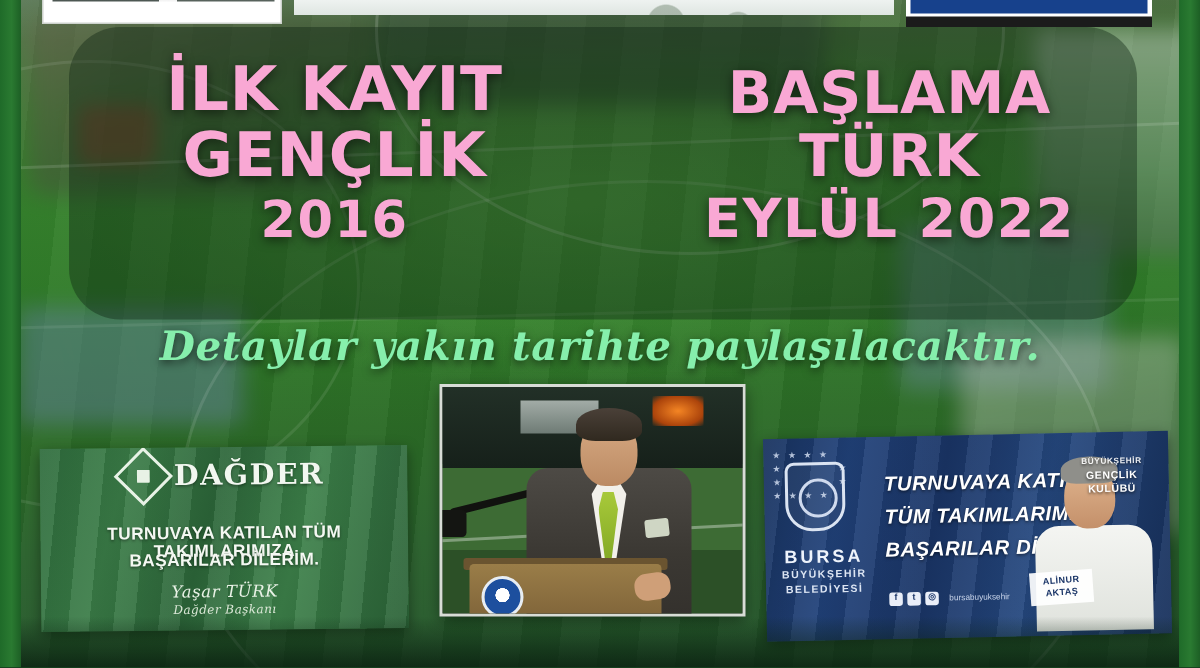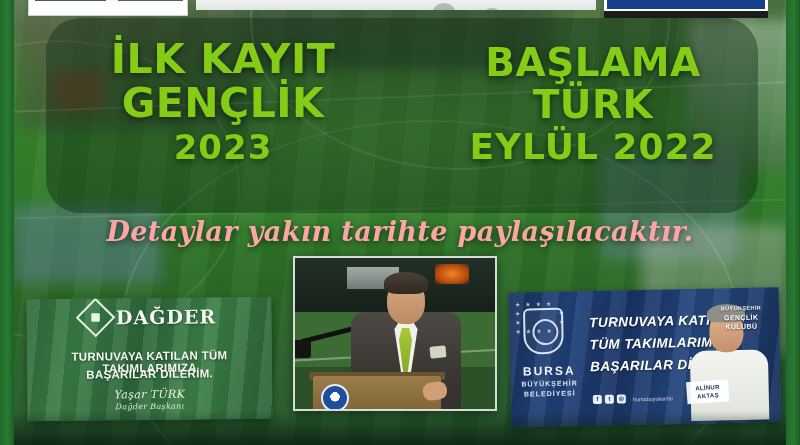--- a/index.html
+++ b/index.html
@@ -135,21 +135,21 @@
     position: absolute;
     left: 46px; top: 18px; width: 712px; height: 195px;
     background: rgba(12, 34, 18, .40);
     border-radius: 34px;
     z-index: 3;
   }
 
   
   .head-block {
     position: absolute; z-index: 4;
-    color: #84cc16;
+    color: #f9a8d4;
     text-align: center;
     font-family: "DejaVu Sans", sans-serif;
     font-weight: 700;
     letter-spacing: .5px;
     line-height: .96;
     text-shadow: 0 2px 7px rgba(0,0,0,.55);
   }
   .head-left  { left: 58px;  top: 40px; width: 330px; }
   .head-right { left: 418px; top: 44px; width: 350px; }
 
@@ -159,21 +159,21 @@
 
   .head-right .l1 { font-size: 39px; }
   .head-right .l2 { font-size: 39px; margin-top: 5px; }
   .head-right .l3 { font-size: 36px; margin-top: 6px; }
 
   
   .subtitle {
     position: absolute; left: 0; top: 216px; width: 800px;
     z-index: 6;
     text-align: center;
-    color: #fca5a5;
+    color: #86efac;
     font-family: "DejaVu Serif", serif;
     font-style: italic;
     font-weight: 700;
     font-size: 27px;
     letter-spacing: .4px;
     text-shadow: 0 2px 6px rgba(0,0,0,.6);
   }
 
   
   .photo-center {
@@ -459,21 +459,21 @@
   </div>
 
   <div class="frame-bar frame-left"></div>
   <div class="frame-bar frame-right"></div>
 
   <div class="headline-panel"></div>
 
   <div class="head-block head-left">
     <div class="l1">İLK KAYIT</div>
     <div class="l2">GENÇLİK</div>
-    <div class="l3">2023</div>
+    <div class="l3">2016</div>
   </div>
 
   <div class="head-block head-right">
     <div class="l1">BAŞLAMA</div>
     <div class="l2">TÜRK</div>
     <div class="l3">EYLÜL 2022</div>
   </div>
 
   <div class="subtitle">Detaylar yakın tarihte paylaşılacaktır.</div>
 

